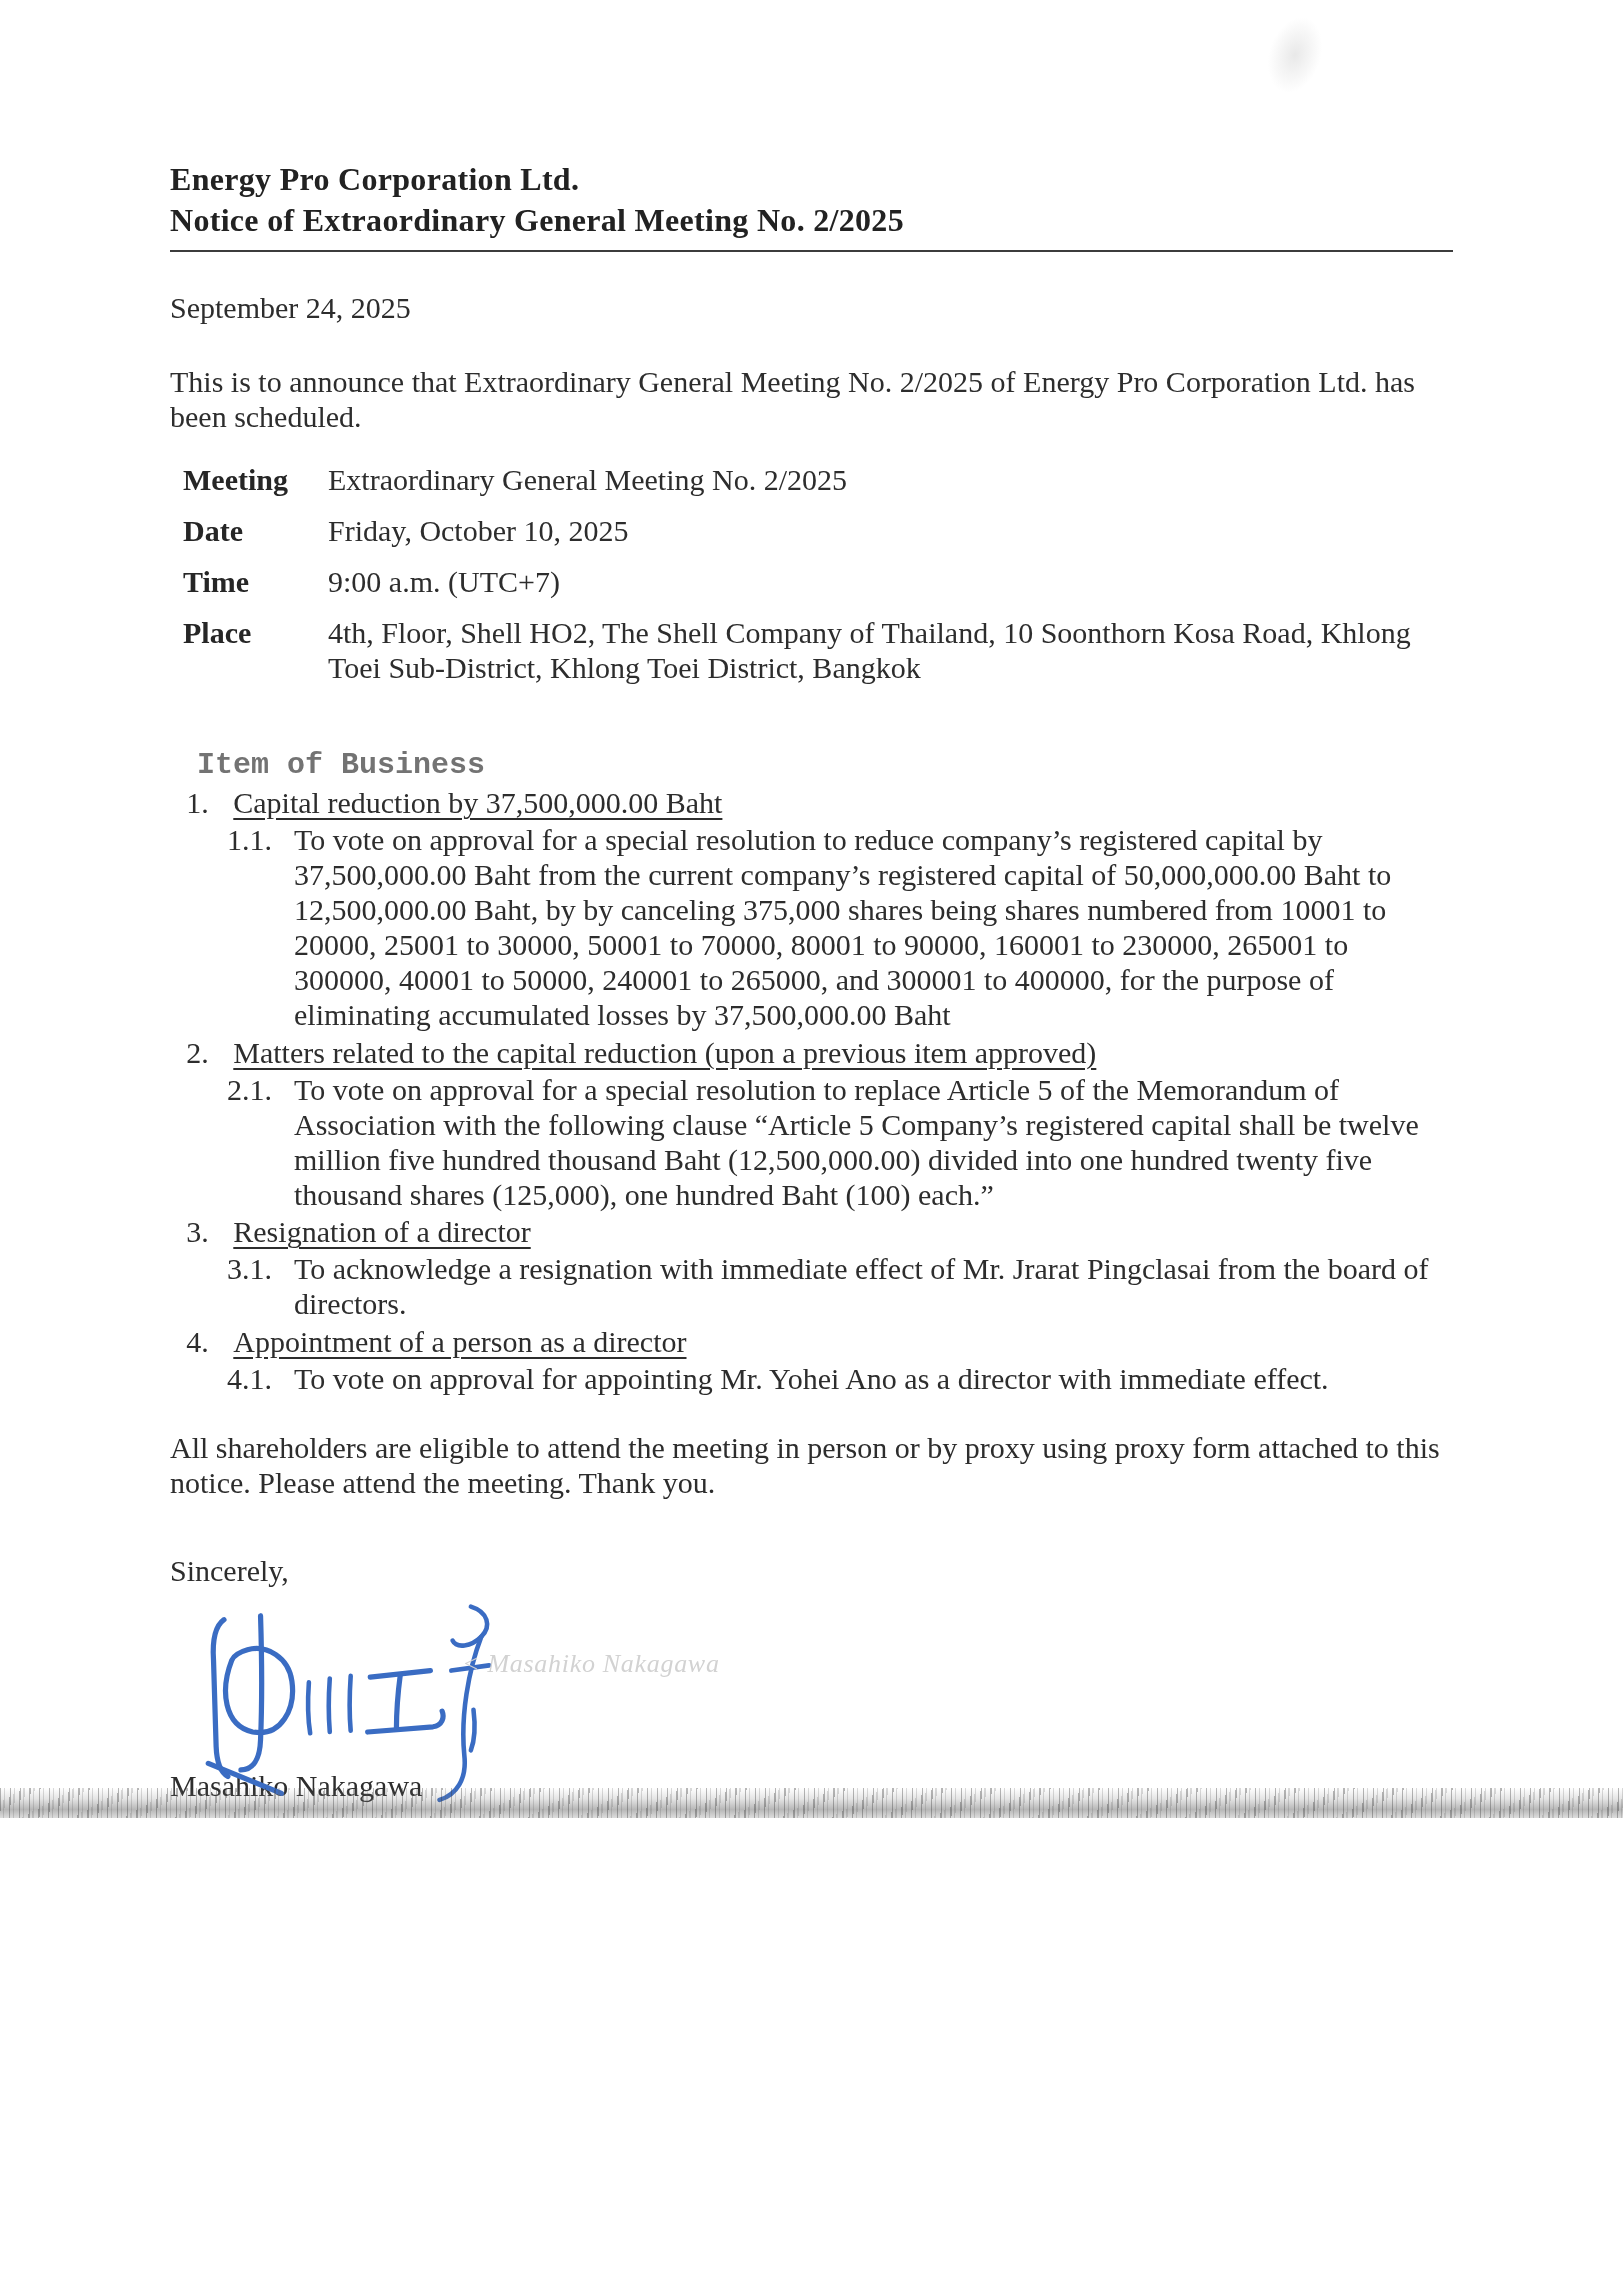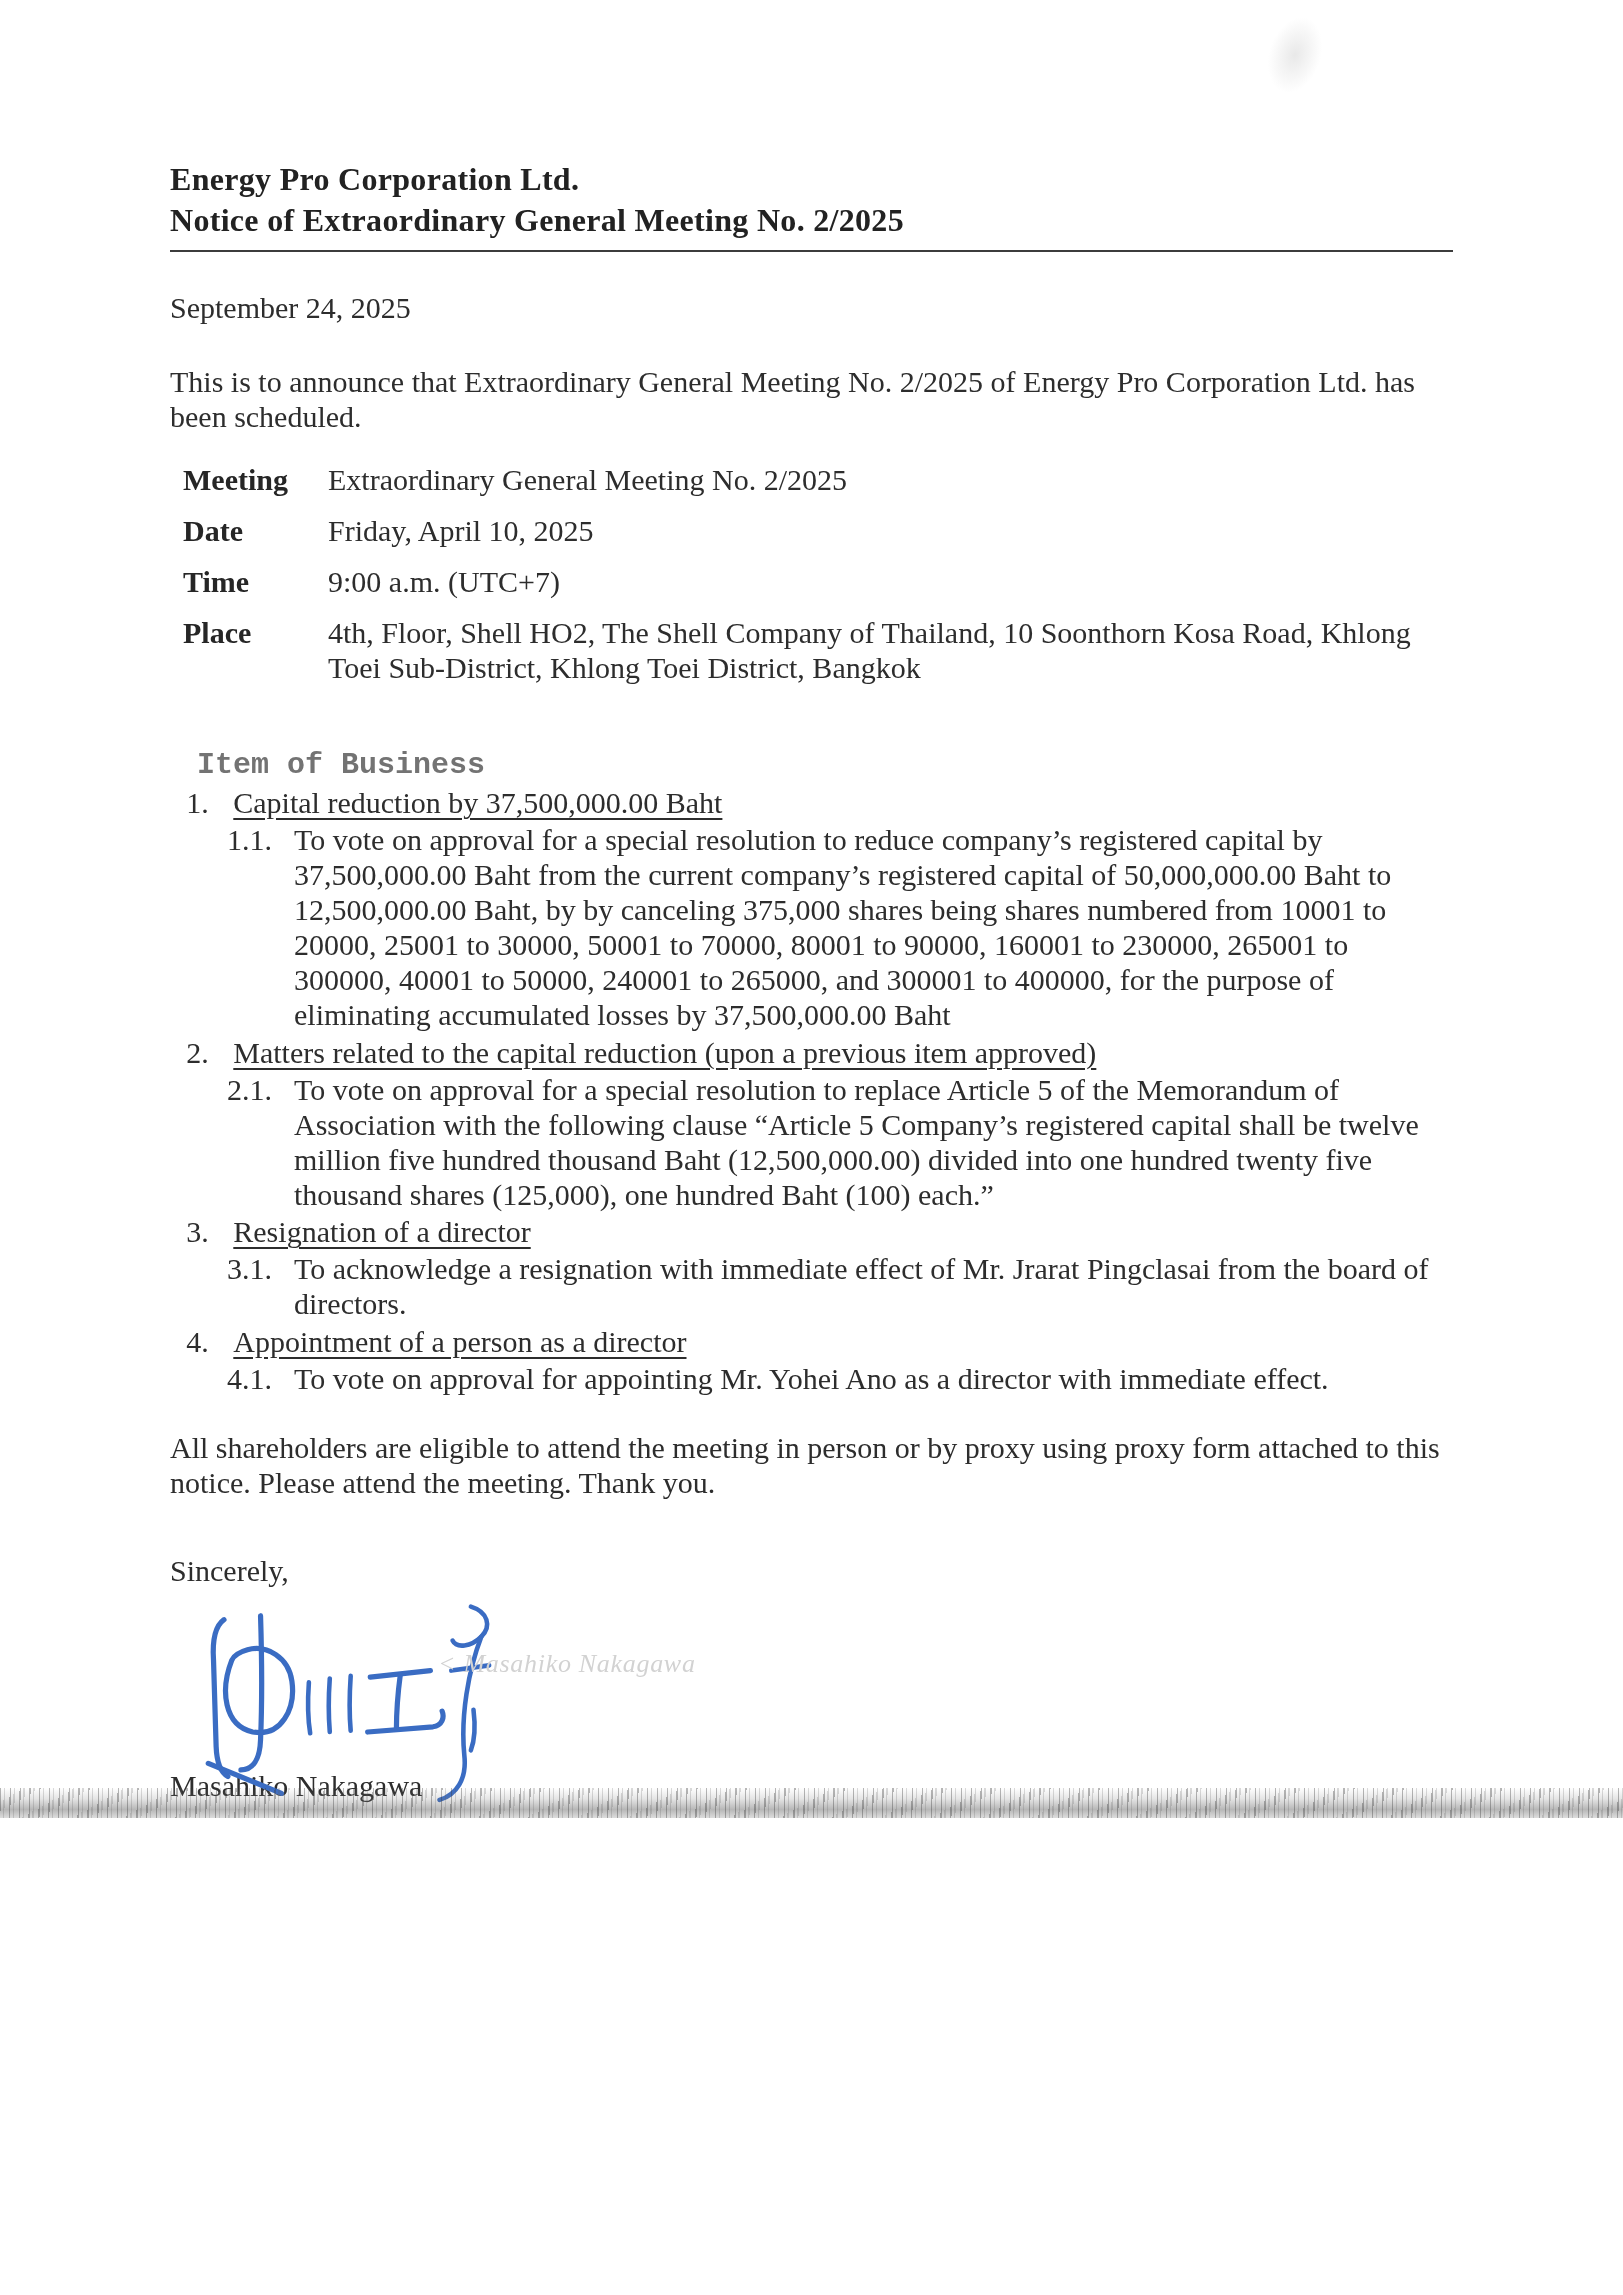--- a/index.html
+++ b/index.html
@@ -110,21 +110,21 @@
     height: 175px;
     margin-top: 3.9px;
   }
   .signature-svg {
     position: absolute;
     left: 19.6px;
     top: 0;
   }
   .signature-watermark {
     position: absolute;
-    left: 268px;
+    left: 292px;
     top: 54px;
     font-style: italic;
     font-size: 26px;
     color: #d2d2d2;
     letter-spacing: 0.7px;
     white-space: nowrap;
   }
   .signer-name, .signer-title {
     font-size: 30px;
     line-height: 37px;
@@ -183,21 +183,21 @@
     </div>
 
     <div class="date-line">September 24, 2025</div>
 
     <p class="intro">This is to announce that Extraordinary General Meeting No. 2/2025 of Energy Pro Corporation Ltd. has been scheduled.</p>
 
     <div class="details">
       <div class="detail-label">Meeting</div>
       <div class="detail-value">Extraordinary General Meeting No. 2/2025</div>
       <div class="detail-label">Date</div>
-      <div class="detail-value">Friday, April 10, 2025</div>
+      <div class="detail-value">Friday, October 10, 2025</div>
       <div class="detail-label">Time</div>
       <div class="detail-value">9:00 a.m. (UTC+7)</div>
       <div class="detail-label">Place</div>
       <div class="detail-value">4th, Floor, Shell HO2, The Shell Company of Thailand, 10 Soonthorn Kosa Road, Khlong Toei Sub-District, Khlong Toei District, Bangkok</div>
     </div>
 
     <div class="business-heading">Item of Business</div>
 
     <div class="item-row">
       <span class="item-num">1.</span>

